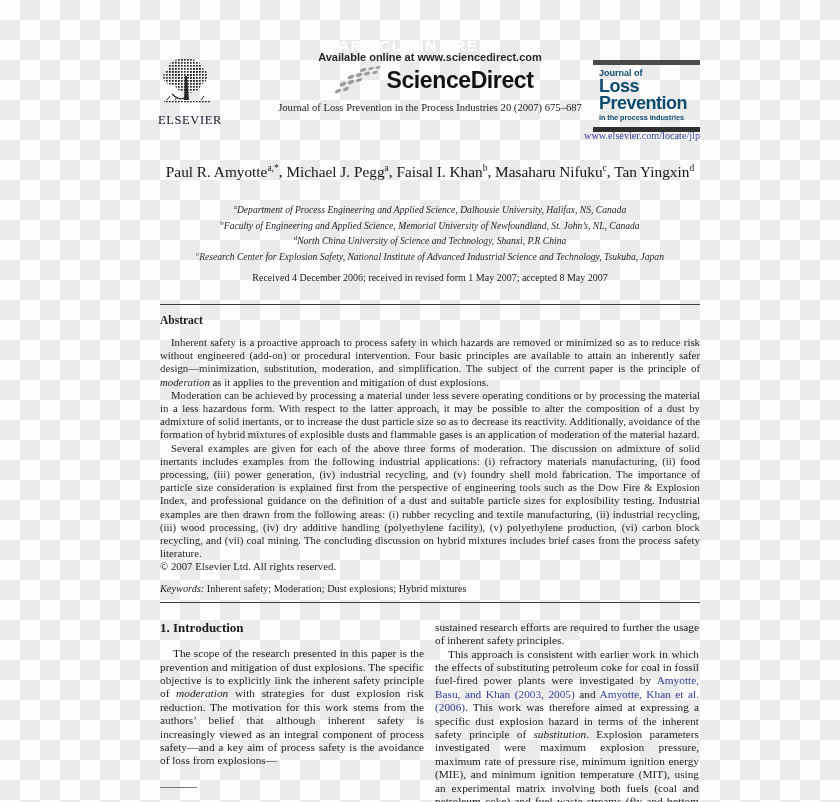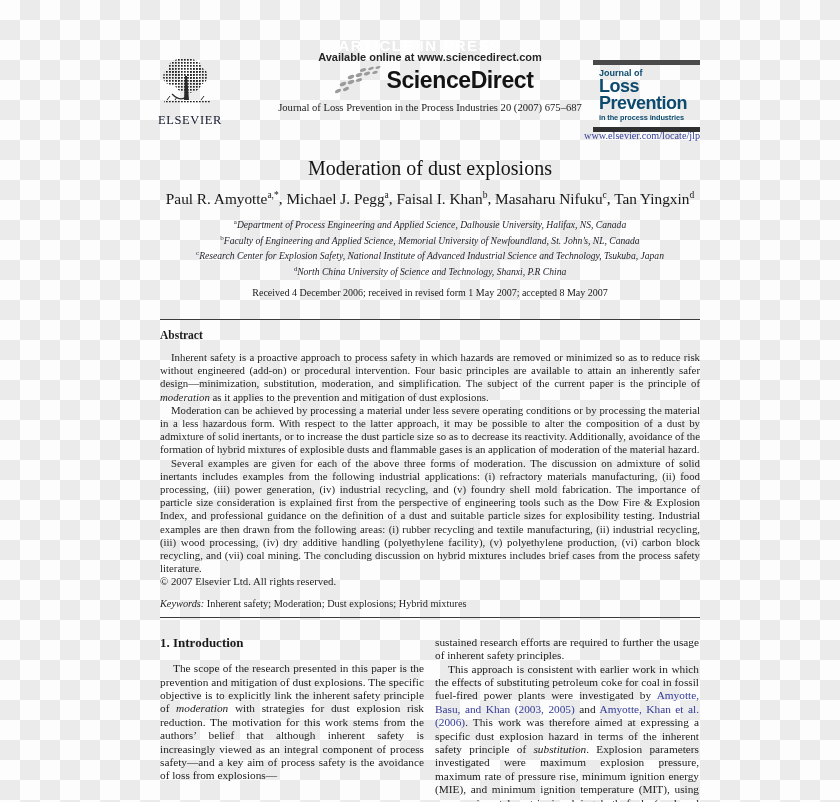--- a/index.html
+++ b/index.html
@@ -33,21 +33,21 @@
   .cover-l1{font-weight:bold;font-size:9px;}
   .cover-l2,.cover-l3{font-weight:bold;font-size:18px;line-height:.95;letter-spacing:-.5px;}
   .cover-l4{font-weight:bold;font-size:7.4px;margin-top:1px;letter-spacing:-.1px;}
   .locate{position:absolute;right:0;top:80px;font-size:10.2px;}
   .link{color:#323a96;text-decoration:none;cursor:pointer;}
 
   
   .title{margin-top:4px;text-align:center;font-size:20px;color:#141414;}
   .authors{margin-top:10px;text-align:center;font-size:15.3px;color:#161616;}
   .authors sup{font-size:9.5px;}
-  .affils{margin-top:8px;text-align:center;font-style:italic;font-size:9.6px;line-height:12.3px;color:#24242e;}
+  .affils{margin-top:20px;text-align:center;font-style:italic;font-size:9.6px;line-height:12.3px;color:#24242e;}
   .affils sup{font-size:7px;font-style:normal;}
   .received{margin-top:9px;text-align:center;font-size:10px;color:#202020;}
 
   .rule{border:none;border-top:1px solid #3c3c3c;margin:0;height:0;}
   .rule-top{margin-top:21px;}
   .rule-kw{margin-top:8px;}
 
   
   .abs-head{margin-top:9px;font-weight:bold;font-size:11.5px;}
   .abs p{margin:0;font-size:10.8px;line-height:13.2px;text-align:justify;text-indent:11px;color:#1e1e1e;}
@@ -126,31 +126,30 @@
       <div class="cover-l2">Loss</div>
       <div class="cover-l3">Prevention</div>
       <div class="cover-l4">in the process industries</div>
     </div>
 
     <div class="locate">
       <span class="link">www.elsevier.com/locate/jlp</span>
     </div>
   </div>
 
-  <div class="title">Moderation of dust explosions</div>
 
   <div class="authors">
     <span><span>Paul R. Amyotte</span><sup>a,*</sup><span>, </span></span><span><span>Michael J. Pegg</span><sup>a</sup><span>, </span></span><span><span>Faisal I. Khan</span><sup>b</sup><span>, </span></span><span><span>Masaharu Nifuku</span><sup>c</sup><span>, </span></span><span><span>Tan Yingxin</span><sup>d</sup></span>
   </div>
 
   <div class="affils">
     <div><sup>a</sup><span>Department of Process Engineering and Applied Science, Dalhousie University, Halifax, NS, Canada</span></div>
     <div><sup>b</sup><span>Faculty of Engineering and Applied Science, Memorial University of Newfoundland, St. John’s, NL, Canada</span></div>
+    <div><sup>d</sup><span>North China University of Science and Technology, Shanxi, P.R China</span></div>
     <div><sup>c</sup><span>Research Center for Explosion Safety, National Institute of Advanced Industrial Science and Technology, Tsukuba, Japan</span></div>
-    <div><sup>d</sup><span>North China University of Science and Technology, Shanxi, P.R China</span></div>
   </div>
 
   <div class="received">Received 4 December 2006; received in revised form 1 May 2007; accepted 8 May 2007</div>
 
   <hr class="rule rule-top">
 
   <div class="abs">
     <div class="abs-head">Abstract</div>
     <p class="first"><span>Inherent safety is a proactive approach to process safety in which hazards are removed or minimized so as to reduce risk without engineered (add-on) or procedural intervention. Four basic principles are available to attain an inherently safer design—minimization, substitution, moderation, and simplification. The subject of the current paper is the principle of </span><span class="ital">moderation</span><span> as it applies to the prevention and mitigation of dust explosions.</span></p>
     <p>Moderation can be achieved by processing a material under less severe operating conditions or by processing the material in a less hazardous form. With respect to the latter approach, it may be possible to alter the composition of a dust by admixture of solid inertants, or to increase the dust particle size so as to decrease its reactivity. Additionally, avoidance of the formation of hybrid mixtures of explosible dusts and flammable gases is an application of moderation of the material hazard.</p>

